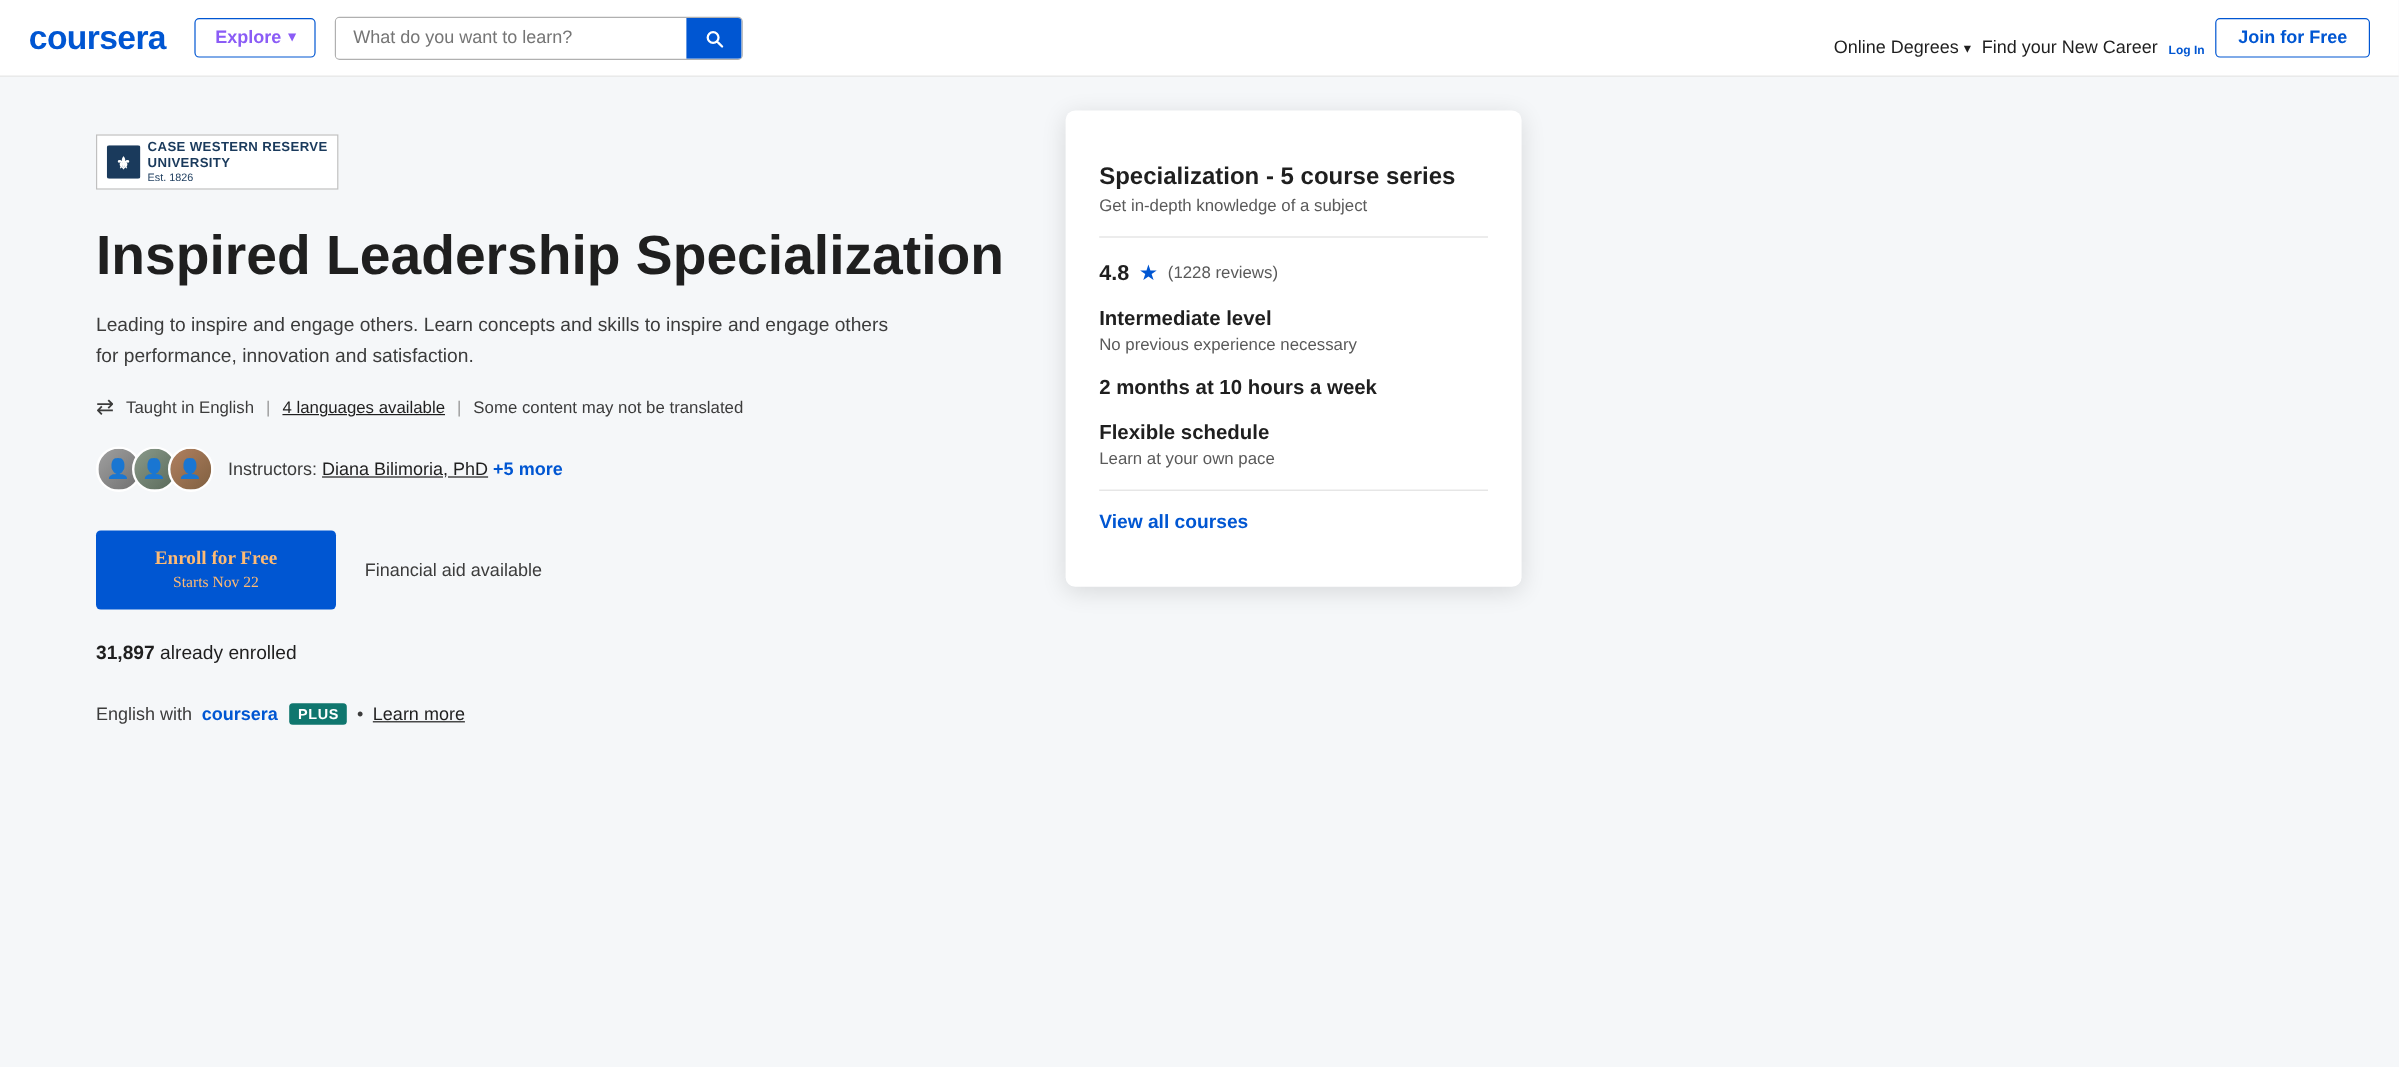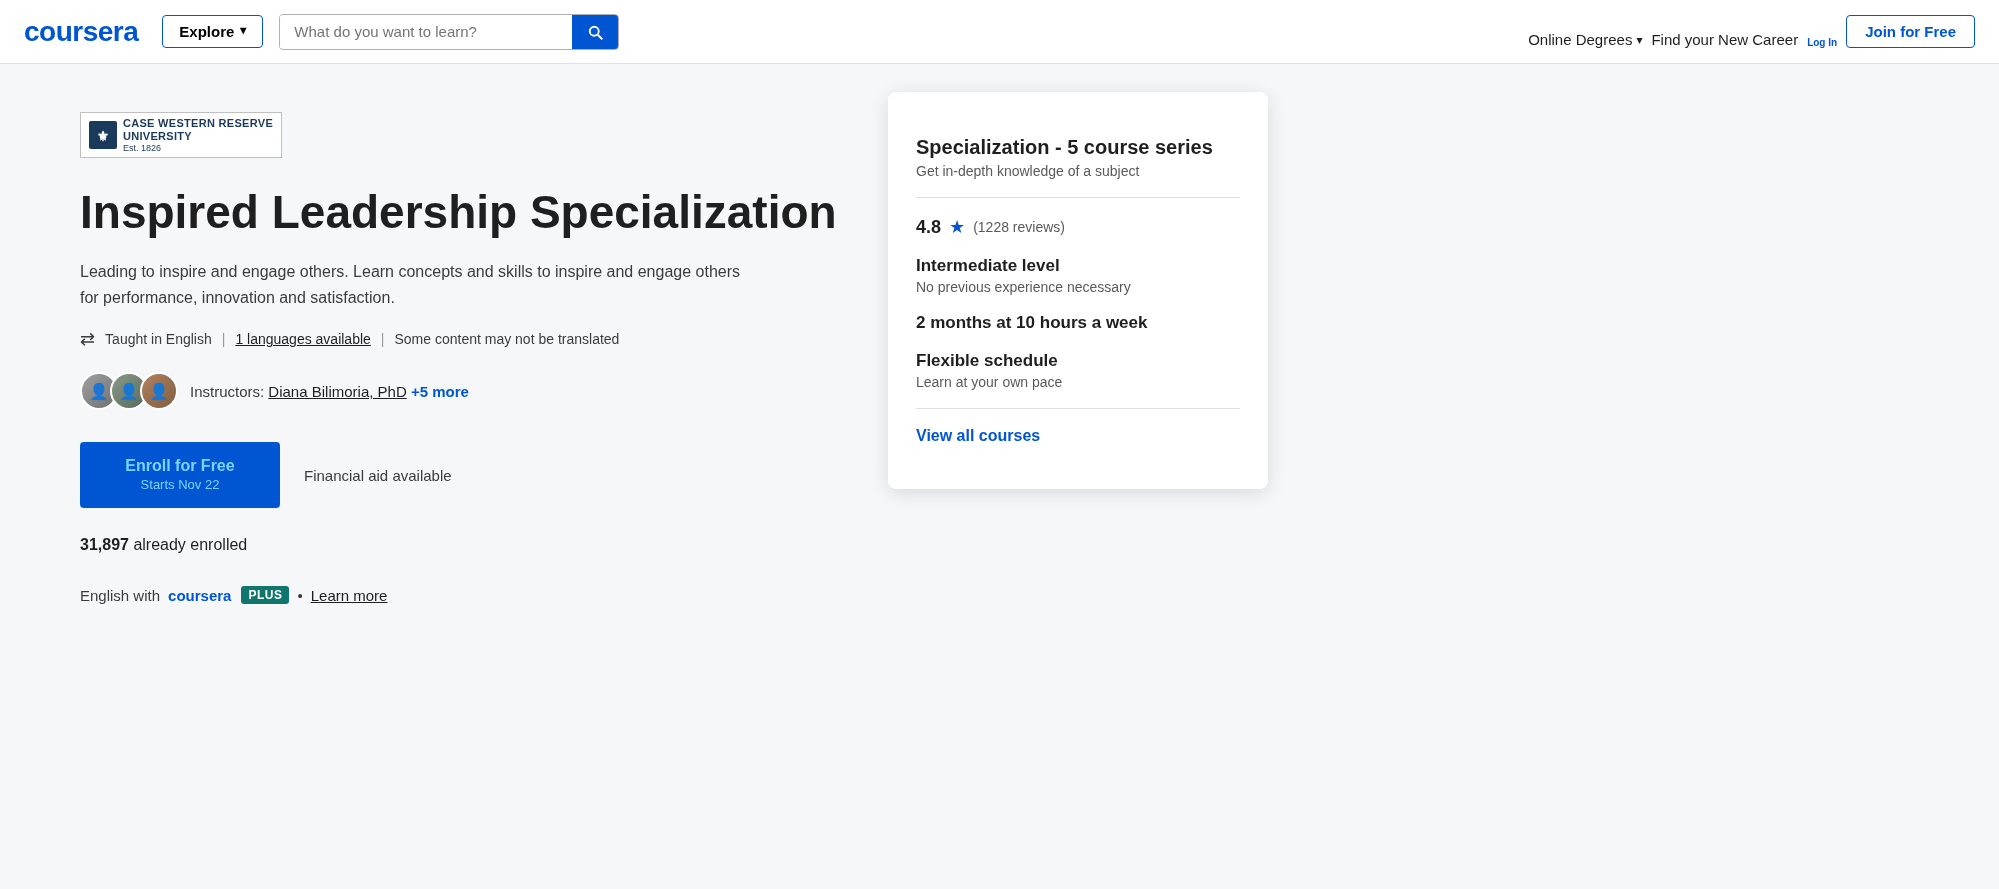--- a/index.html
+++ b/index.html
@@ -24,21 +24,21 @@
       font-size: 28px;
       font-weight: 700;
       color: #0056d2;
       letter-spacing: -0.5px;
     }
     .explore-btn {
       display: flex;
       gap: 6px;
       border: 1.5px solid #0056d2;
       background: #fff;
-      color: #000000;
+      color: #8b5cf6;
       font-size: 15px;
       font-weight: 600;
       padding: 7px 16px;
       border-radius: 4px;
       cursor: pointer;
     }
     .search-bar {
       display: flex;
       align-items: center;
       border: 1.5px solid #b0b0b0;
@@ -224,30 +224,31 @@
       font-weight: 600;
     }
     .enroll-section {
       display: flex;
       align-items: center;
       gap: 24px;
       margin-bottom: 28px;
     }
     .enroll-btn {
       background: #0056d2;
-      color: #7dd3fc;
+      color: #fdba74;
       border: none;
       border-radius: 4px;
       padding: 14px 28px;
       font-size: 16px;
       font-weight: 700;
       cursor: pointer;
       text-align: center;
       min-width: 200px;
       line-height: 1.3;
+      font-family: Liberation Serif, serif;
     }
     .enroll-btn .starts {
       font-size: 13px;
       font-weight: 400;
     }
     .financial-aid {
       font-size: 15px;
       color: #3c3c3c;
     }
     .enrolled-count {
@@ -407,21 +408,21 @@
     </div>
 
     <h1 class="course-title">Inspired Leadership Specialization</h1>
 
     <p class="course-description">Leading to inspire and engage others. Learn concepts and skills to inspire and engage others for performance, innovation and satisfaction.</p>
 
     <div class="language-row">
       <span class="translate-icon">⇄</span>
       <span>Taught in English</span>
       <span class="lang-divider">|</span>
-      <span class="lang-link">1 languages available</span>
+      <span class="lang-link">4 languages available</span>
       <span class="lang-divider">|</span>
       <span>Some content may not be translated</span>
     </div>
 
     <div class="instructors-row">
       <div class="avatars">
         <div class="avatar avatar-1">
           <div class="avatar-face">👤</div>
         </div>
         <div class="avatar avatar-2">

